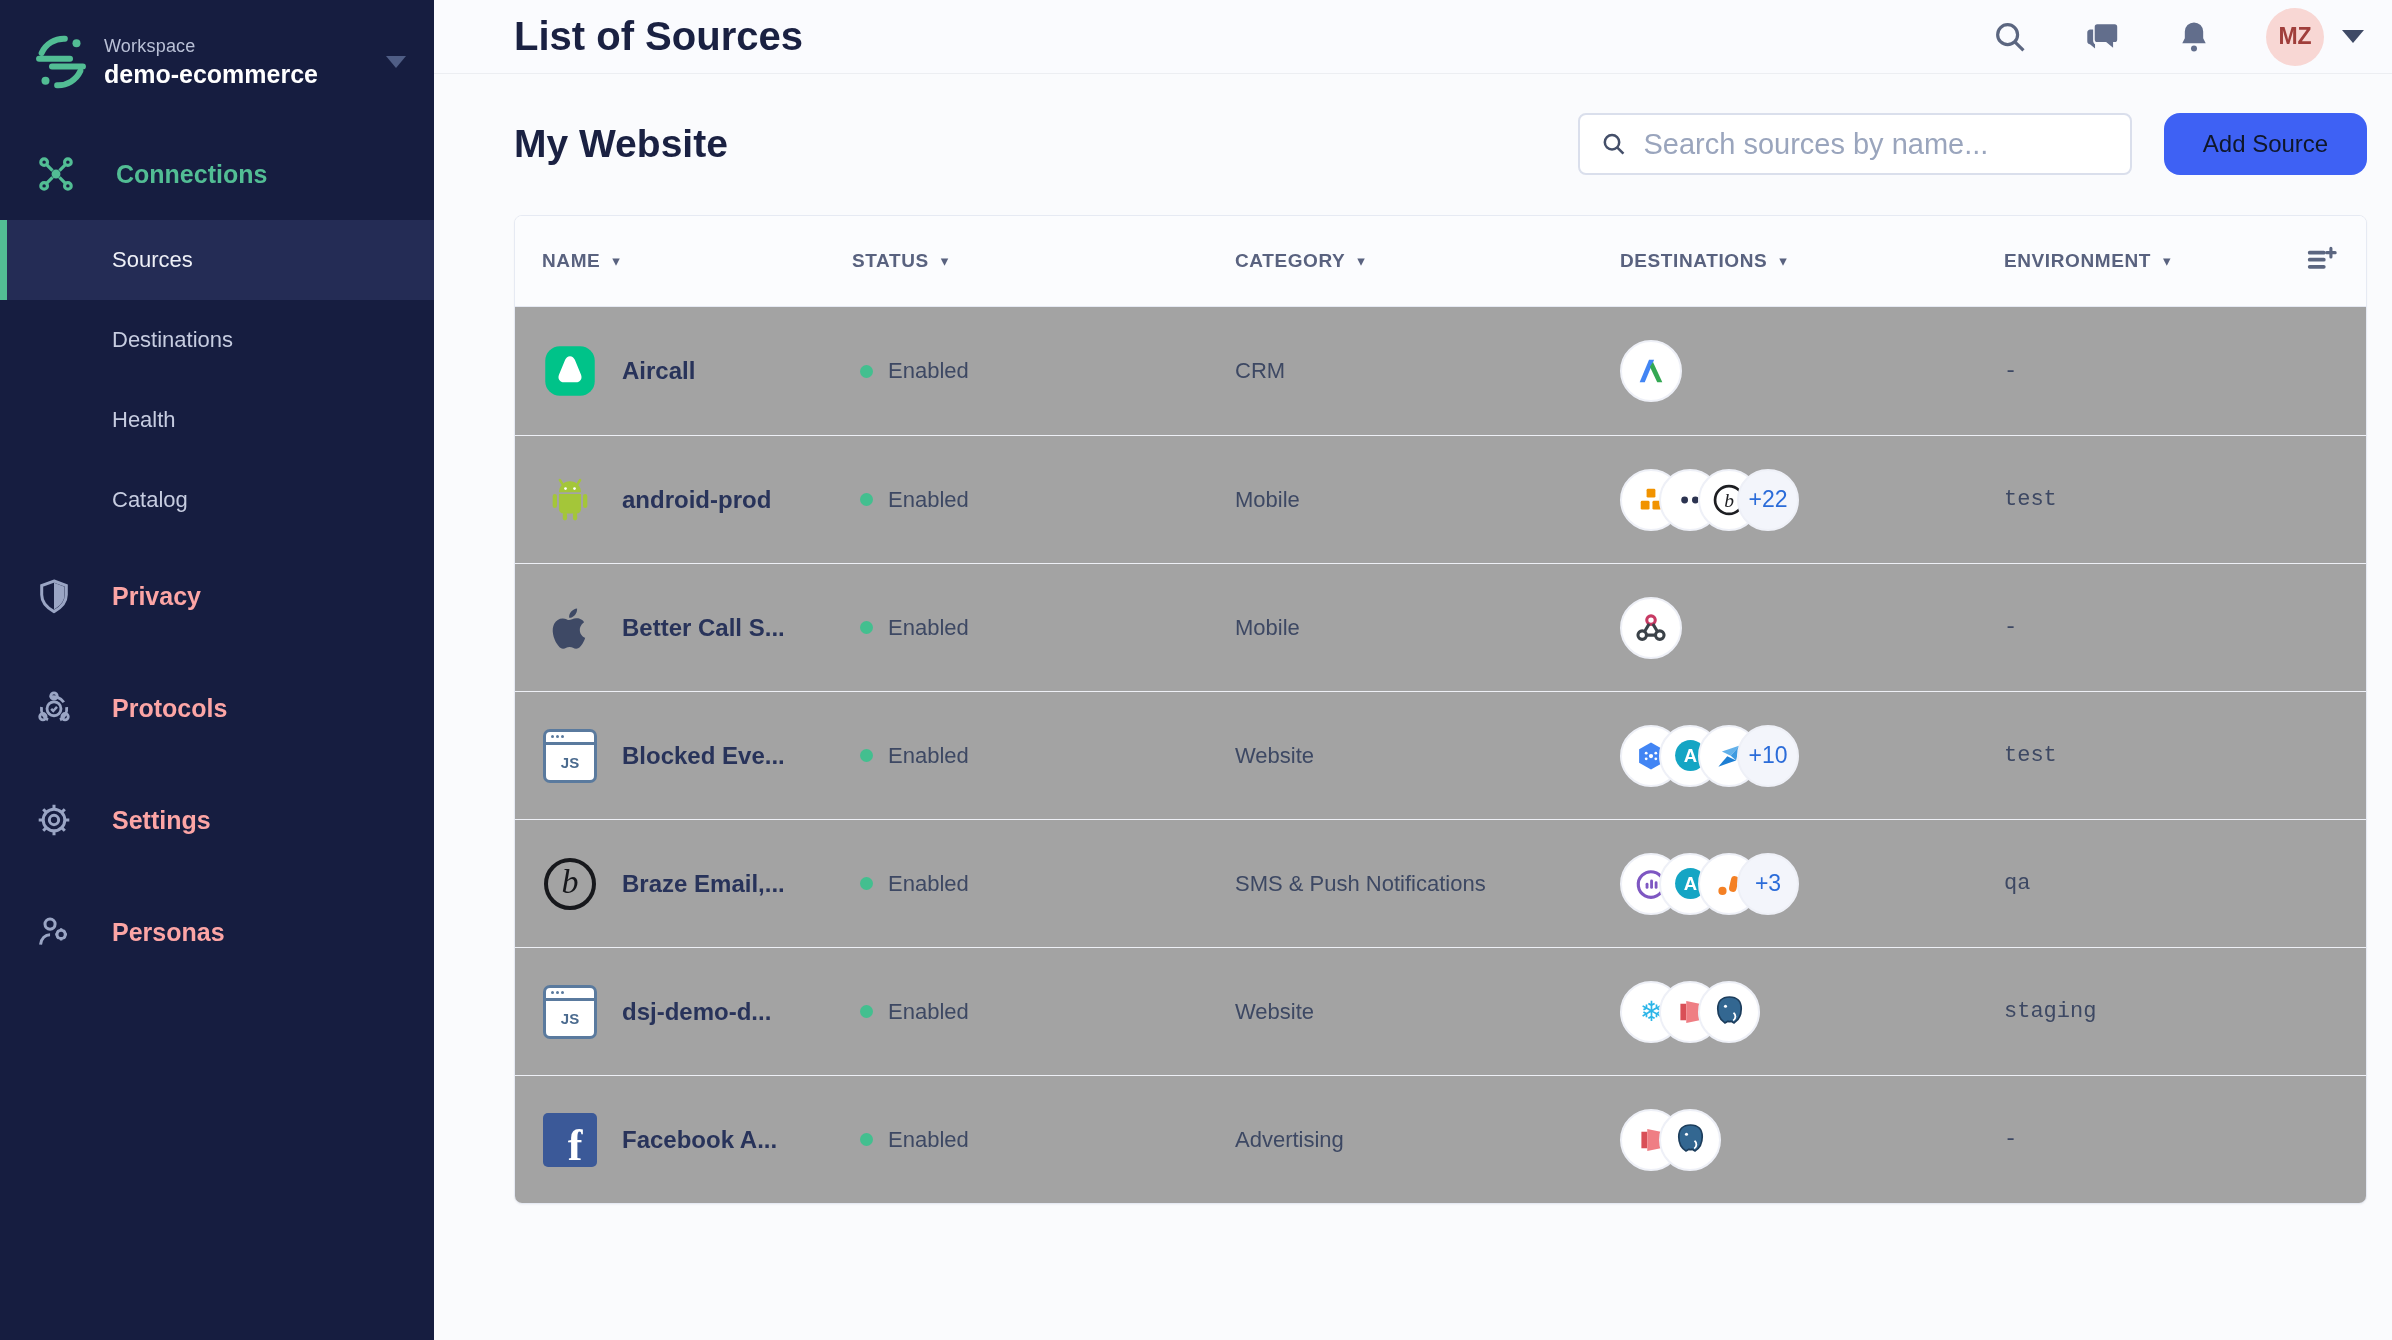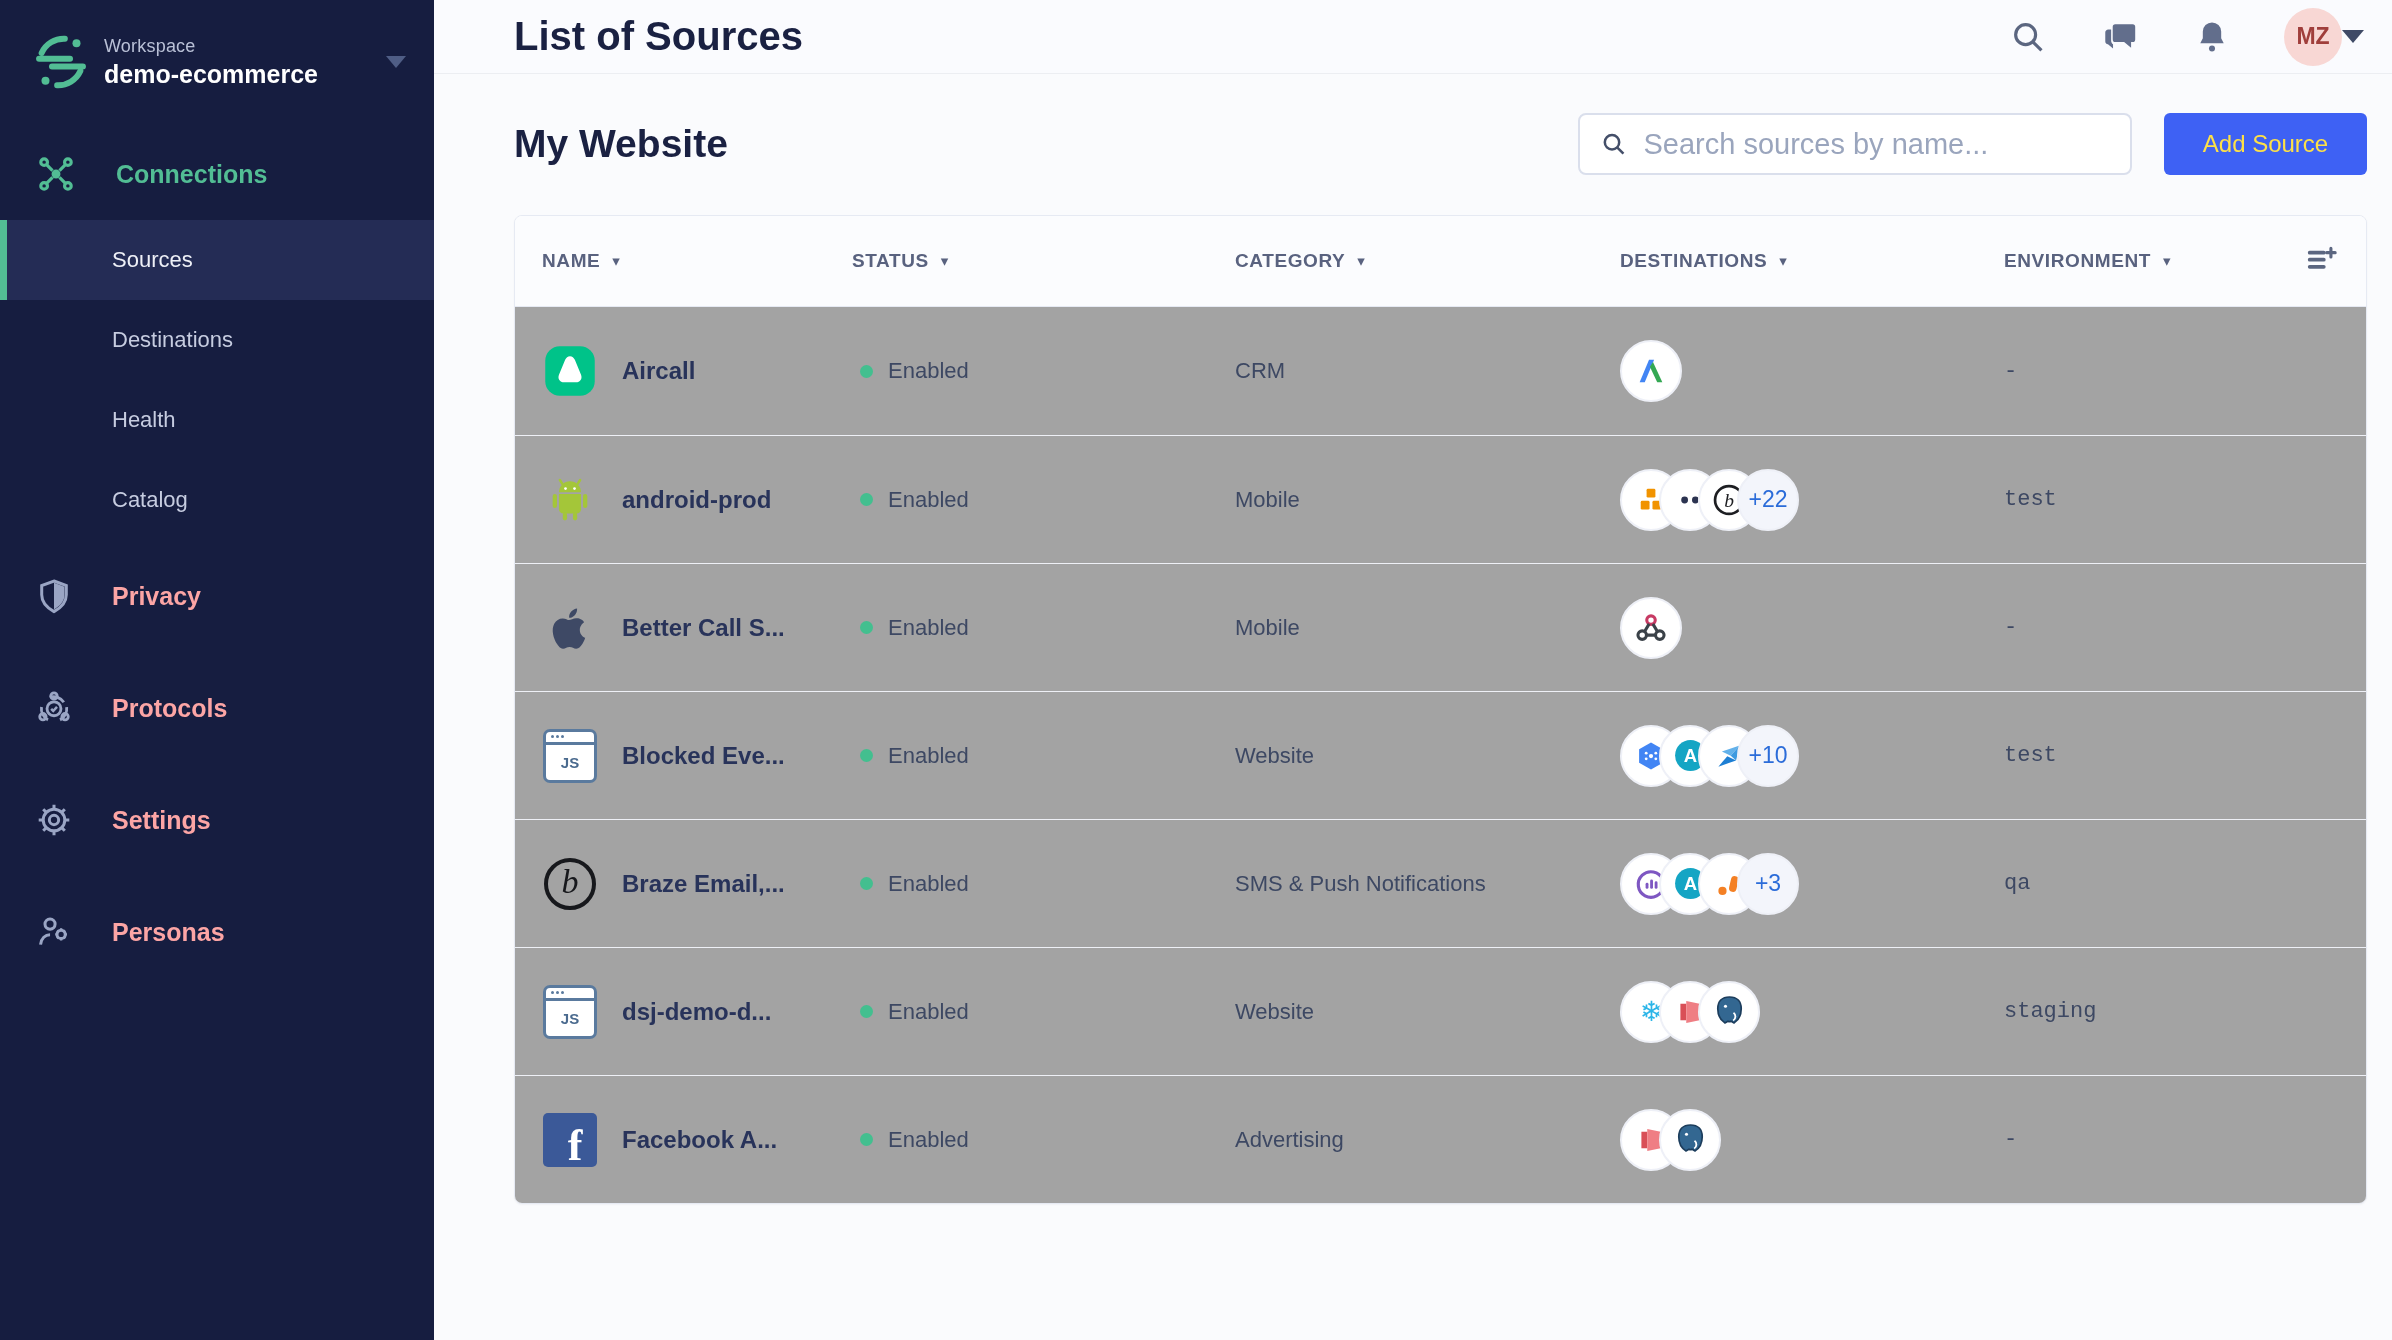--- a/index.html
+++ b/index.html
@@ -25,33 +25,33 @@
   .side-section:first-of-type { margin-top:14px; }
   .side-section .lbl { font-size:25px; font-weight:700; color:#fca5a5; }
   .side-icon { width:40px; height:40px; display:flex; align-items:center; justify-content:center; }
 
   
   .content { flex:1; display:flex; flex-direction:column; }
   .topbar { height:122px; background:#fafbfe; display:flex; align-items:center; padding:0 36px 0 80px; box-shadow:0 1px 0 rgba(20,30,70,.06); position:relative; z-index:2; }
   .topbar-title { font-size:40px; font-weight:700; color:#1a2142; }
   .topbar-right { margin-left:auto; display:flex; align-items:center; gap:52px; }
   .tb-icon { width:40px; height:40px; display:flex; align-items:center; justify-content:center; cursor:pointer; }
-  .avatar-wrap { display:flex; align-items:center; cursor:pointer; }
+  .avatar-wrap { display:flex; align-items:center; gap:18px; cursor:pointer; }
   .avatar { width:58px; height:58px; border-radius:50%; background:#f8d7d4; color:#a03e3b; font-weight:700; font-size:23px; display:flex; align-items:center; justify-content:center; }
   .avatar-chev { width:0; height:0; border-left:11px solid transparent; border-right:11px solid transparent; border-top:13px solid #3f4a66; }
 
   
   .main { flex:1; padding:0 33px 0 80px; }
   .main-head { height:142px; display:flex; align-items:center; }
   .page-title { font-size:39px; font-weight:700; color:#1a2142; }
   .head-right { margin-left:auto; display:flex; align-items:center; gap:32px; }
   .searchbox { width:554px; height:62px; background:#fff; border:2px solid #dadfec; border-radius:8px; display:flex; align-items:center; padding:0 20px; }
   .searchbox input { border:none; outline:none; font-size:29px; color:#3d4863; margin-left:16px; width:100%; font-family:inherit; background:transparent; }
   .searchbox input::placeholder { color:#9aa5bd; }
-  .add-btn { width:203px; height:62px; background:#3e61f4; color:#fde047; border:none; border-radius:6px; font-size:24px; font-weight:500; cursor:pointer; font-family:inherit; }
+  .add-btn { width:203px; height:62px; background:#3e61f4; color:#0f172a; border:none; border-radius:16px; font-size:24px; font-weight:500; cursor:pointer; font-family:inherit; }
 
   
   .table { background:#fff; border:1px solid #e6eaf3; border-radius:8px; box-shadow:0 1px 2px rgba(25,35,80,.04); overflow:hidden; }
   .thead { height:91px; background:#fbfcfe; border-bottom:1px solid #e6eaf3; }
   .trow, .thead { display:grid; grid-template-columns:310px 383px 385px 384px 300px 1fr; align-items:center; padding-left:27px; }
   .th { display:flex; align-items:center; gap:12px; font-size:19px; font-weight:600; letter-spacing:.6px; color:#59627f; cursor:pointer; }
   .caret { font-family:"DejaVu Sans",sans-serif; font-size:15px; color:#59627f; }
   .cfg-th { justify-self:end; padding-right:28px; cursor:pointer; }
   .tbody .trow { height:128px; border-top:1px solid #eef0f6; background:#a3a3a3; cursor:pointer; }
   .tbody .trow:first-child { border-top:none; }

